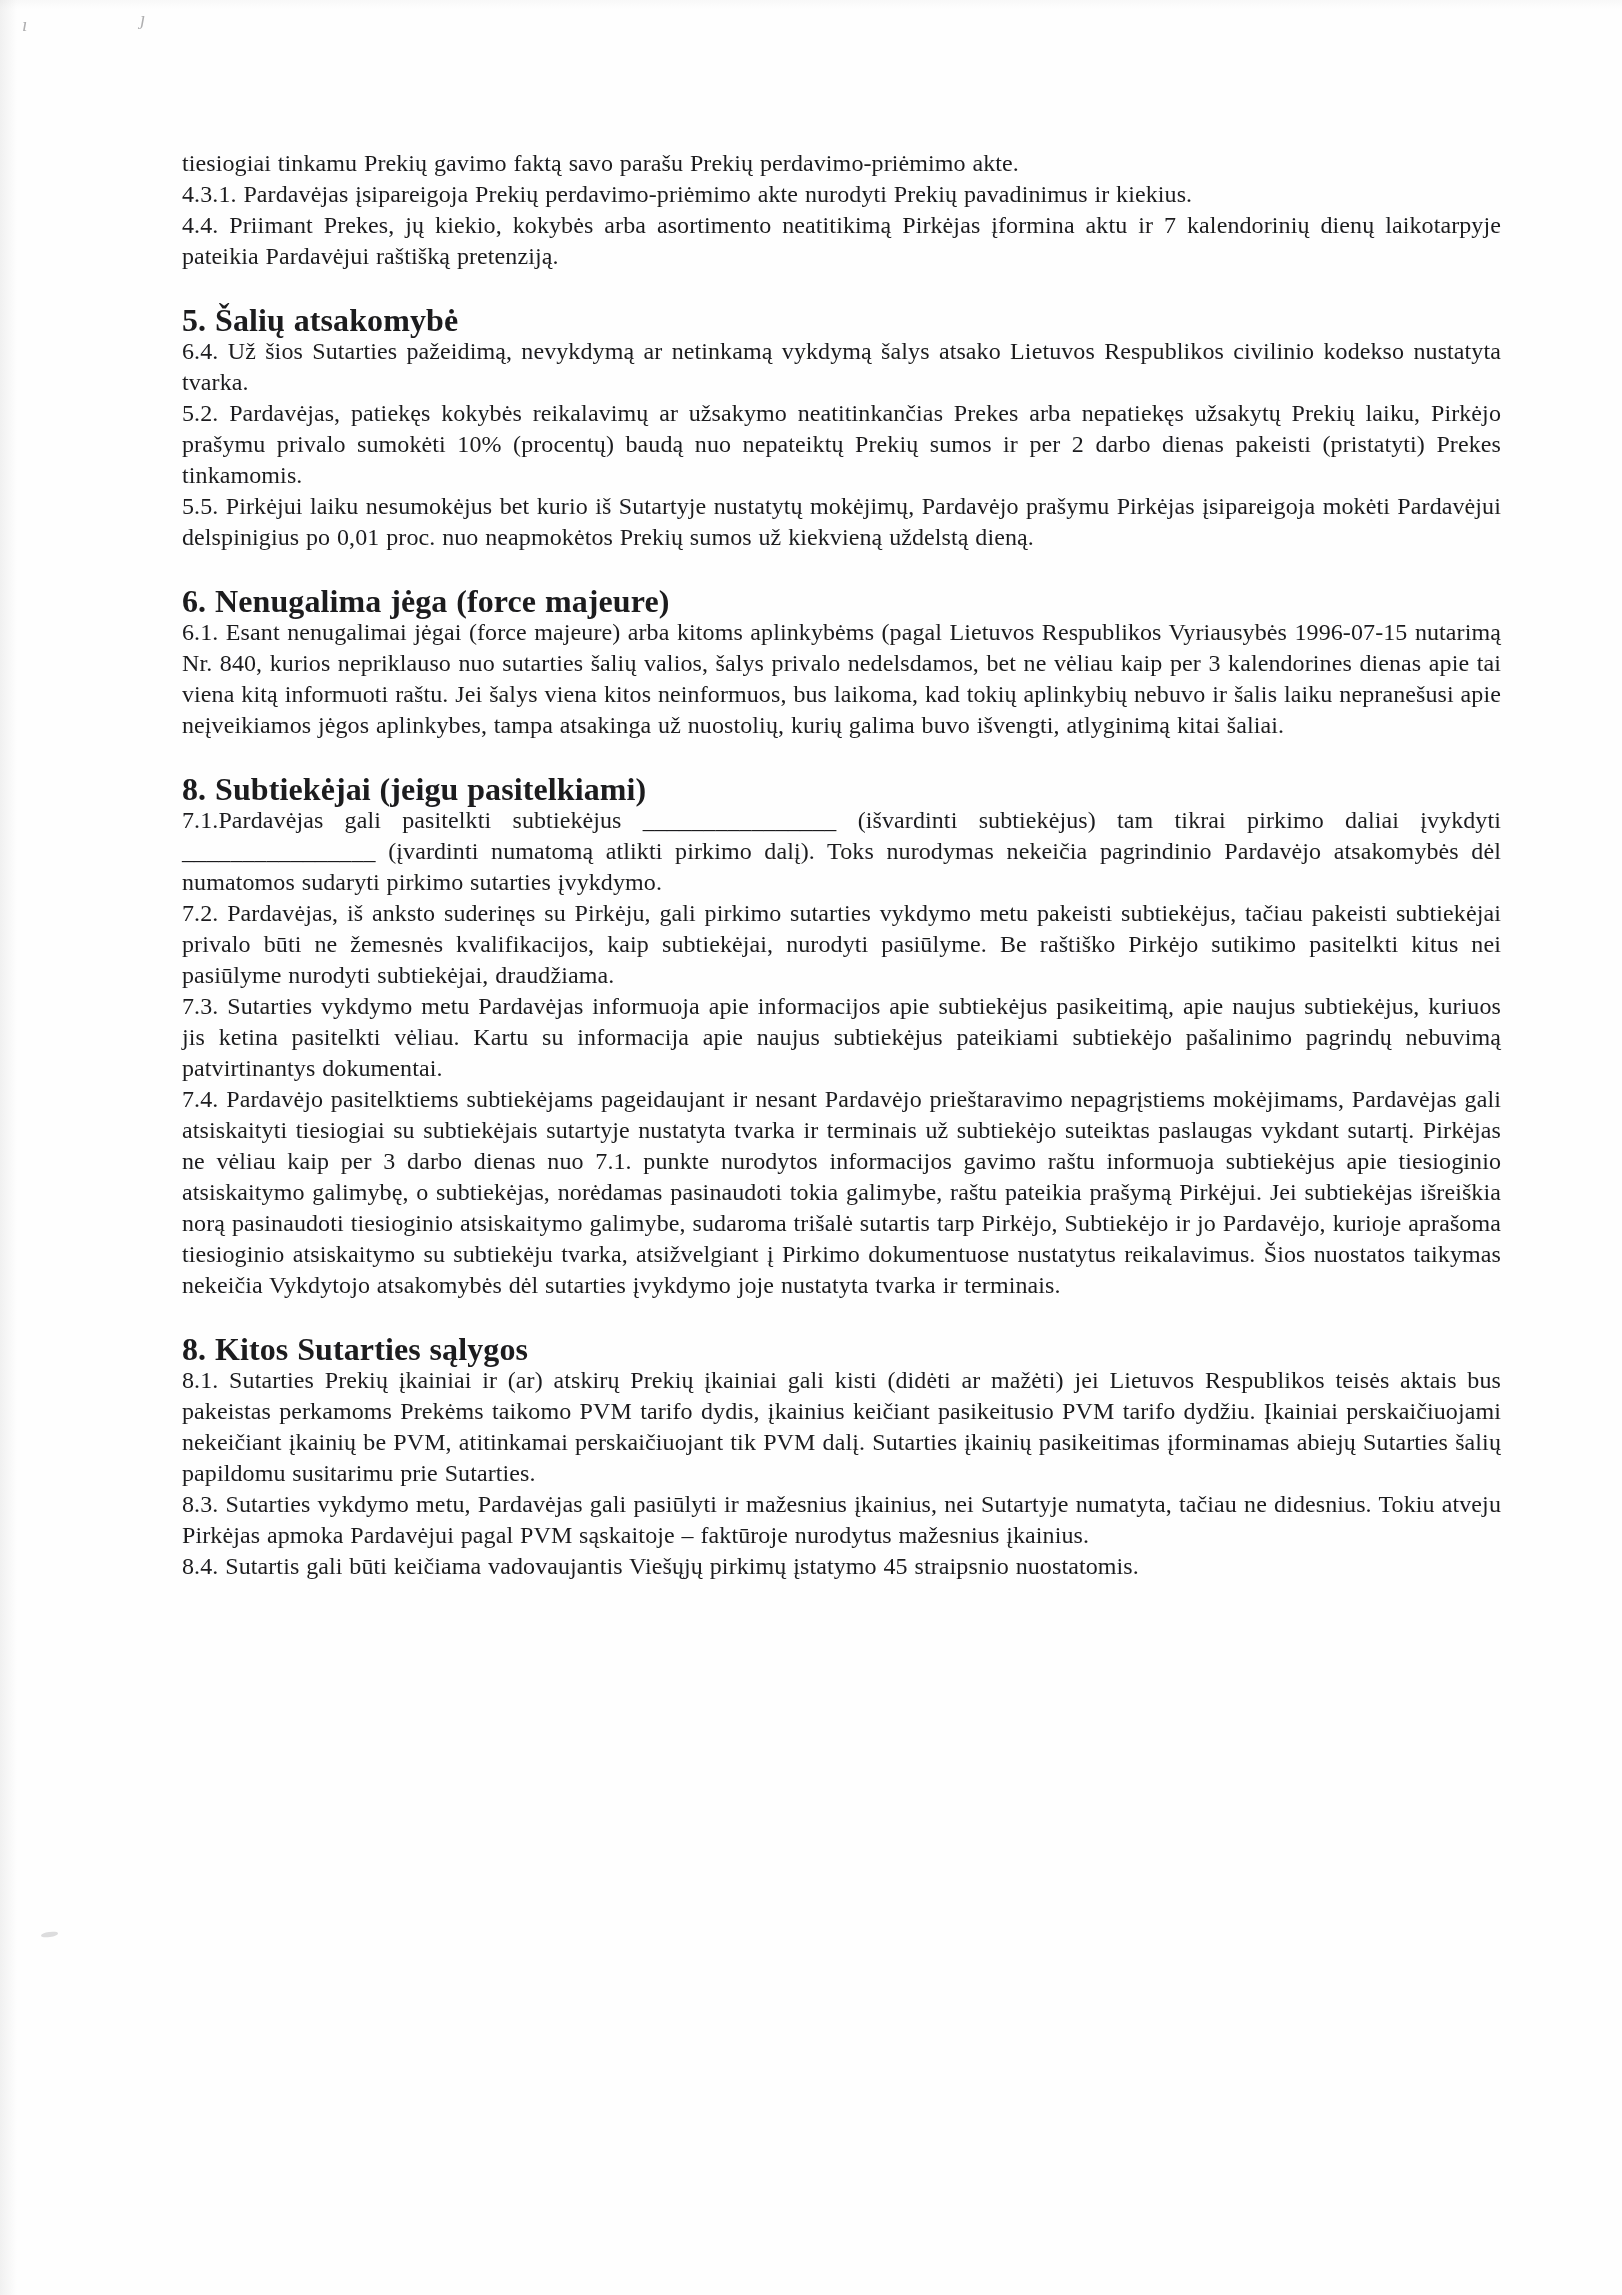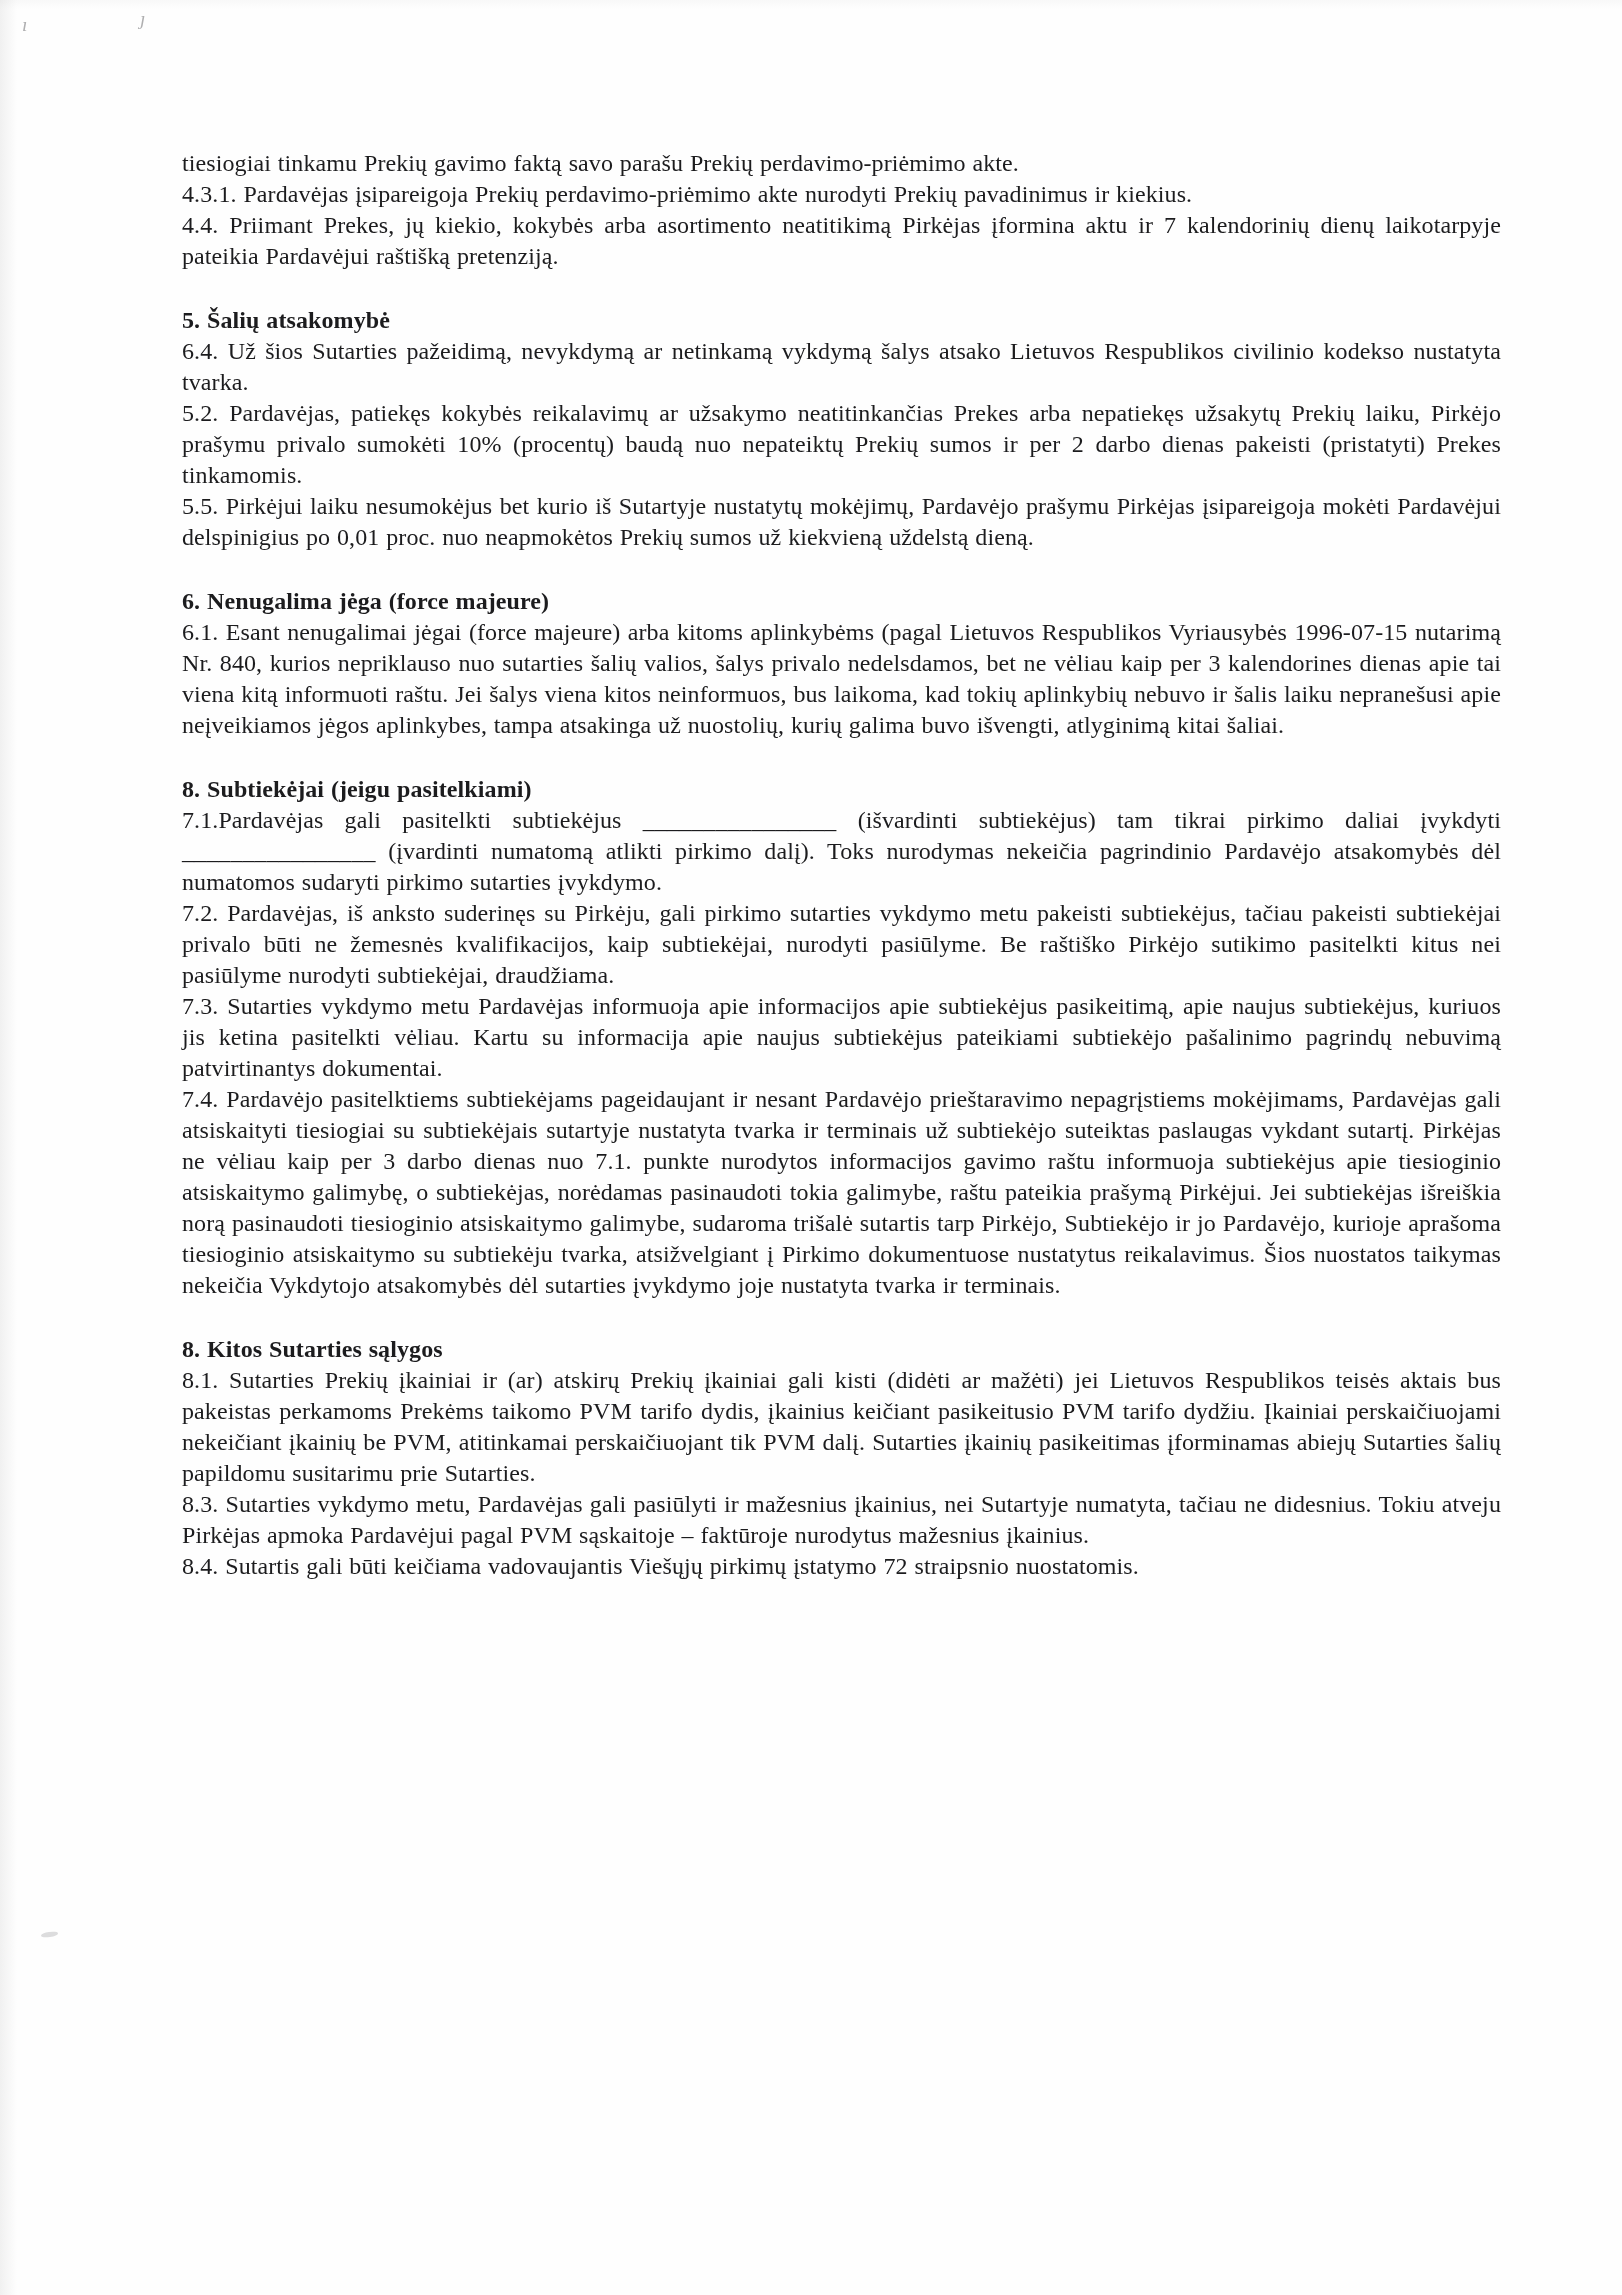--- a/index.html
+++ b/index.html
@@ -68,21 +68,21 @@
 
   .para {
     text-align: justify;
   }
 
   .sec {
     margin-top: 33px;
   }
 
   .heading {
-    font-size: 24px;
+    font-size: 32px;
     font-weight: bold;
     line-height: 31px;
     text-align: left;
   }
 </style>
 </head>
 <body>
 
 <div class="page">
 
@@ -113,18 +113,18 @@
       <p class="para">7.1.Pardavėjas gali pasitelkti subtiekėjus ________________ (išvardinti subtiekėjus) tam tikrai pirkimo daliai įvykdyti ________________ (įvardinti numatomą atlikti pirkimo dalį). Toks nurodymas nekeičia pagrindinio Pardavėjo atsakomybės dėl numatomos sudaryti pirkimo sutarties įvykdymo.</p>
       <p class="para">7.2. Pardavėjas, iš anksto suderinęs su Pirkėju, gali pirkimo sutarties vykdymo metu pakeisti subtiekėjus, tačiau pakeisti subtiekėjai privalo būti ne žemesnės kvalifikacijos, kaip subtiekėjai, nurodyti pasiūlyme. Be raštiško Pirkėjo sutikimo pasitelkti kitus nei pasiūlyme nurodyti subtiekėjai, draudžiama.</p>
       <p class="para">7.3. Sutarties vykdymo metu Pardavėjas informuoja apie informacijos apie subtiekėjus pasikeitimą, apie naujus subtiekėjus, kuriuos jis ketina pasitelkti vėliau. Kartu su informacija apie naujus subtiekėjus pateikiami subtiekėjo pašalinimo pagrindų nebuvimą patvirtinantys dokumentai.</p>
       <p class="para">7.4. Pardavėjo pasitelktiems subtiekėjams pageidaujant ir nesant Pardavėjo prieštaravimo nepagrįstiems mokėjimams, Pardavėjas gali atsiskaityti tiesiogiai su subtiekėjais sutartyje nustatyta tvarka ir terminais už subtiekėjo suteiktas paslaugas vykdant sutartį. Pirkėjas ne vėliau kaip per 3 darbo dienas nuo 7.1. punkte nurodytos informacijos gavimo raštu informuoja subtiekėjus apie tiesioginio atsiskaitymo galimybę, o subtiekėjas, norėdamas pasinaudoti tokia galimybe, raštu pateikia prašymą Pirkėjui. Jei subtiekėjas išreiškia norą pasinaudoti tiesioginio atsiskaitymo galimybe, sudaroma trišalė sutartis tarp Pirkėjo, Subtiekėjo ir jo Pardavėjo, kurioje aprašoma tiesioginio atsiskaitymo su subtiekėju tvarka, atsižvelgiant į Pirkimo dokumentuose nustatytus reikalavimus. Šios nuostatos taikymas nekeičia Vykdytojo atsakomybės dėl sutarties įvykdymo joje nustatyta tvarka ir terminais.</p>
     </section>
 
     <section class="sec">
       <h2 class="heading">8. Kitos Sutarties sąlygos</h2>
       <p class="para">8.1. Sutarties Prekių įkainiai ir (ar) atskirų Prekių įkainiai gali kisti (didėti ar mažėti) jei Lietuvos Respublikos teisės aktais bus pakeistas perkamoms Prekėms taikomo PVM tarifo dydis, įkainius keičiant pasikeitusio PVM tarifo dydžiu. Įkainiai perskaičiuojami nekeičiant įkainių be PVM, atitinkamai perskaičiuojant tik PVM dalį. Sutarties įkainių pasikeitimas įforminamas abiejų Sutarties šalių papildomu susitarimu prie Sutarties.</p>
       <p class="para">8.3. Sutarties vykdymo metu, Pardavėjas gali pasiūlyti ir mažesnius įkainius, nei Sutartyje numatyta, tačiau ne didesnius. Tokiu atveju Pirkėjas apmoka Pardavėjui pagal PVM sąskaitoje – faktūroje nurodytus mažesnius įkainius.</p>
-      <p class="para">8.4. Sutartis gali būti keičiama vadovaujantis Viešųjų pirkimų įstatymo 72 straipsnio nuostatomis.</p>
+      <p class="para">8.4. Sutartis gali būti keičiama vadovaujantis Viešųjų pirkimų įstatymo 45 straipsnio nuostatomis.</p>
     </section>
 
   </div>
 </div>
 
 
 </body></html>

